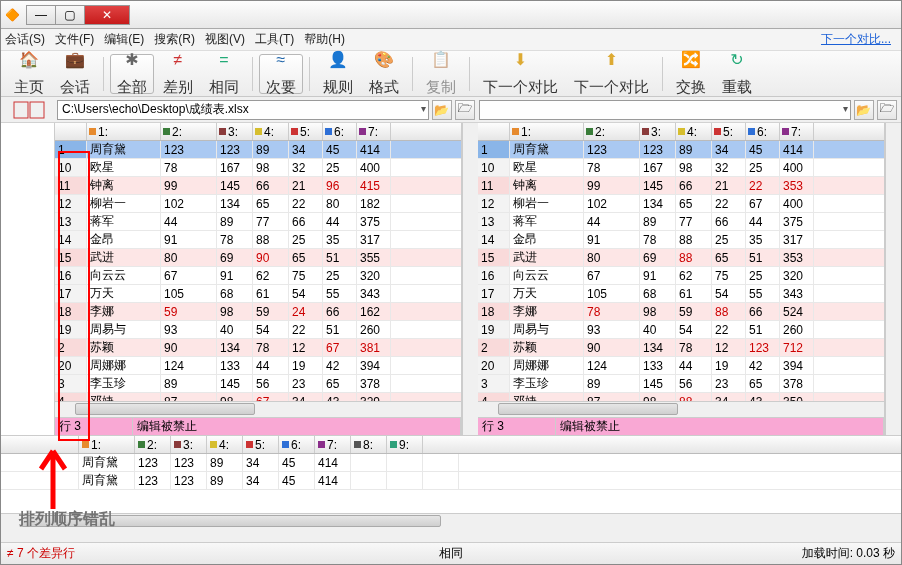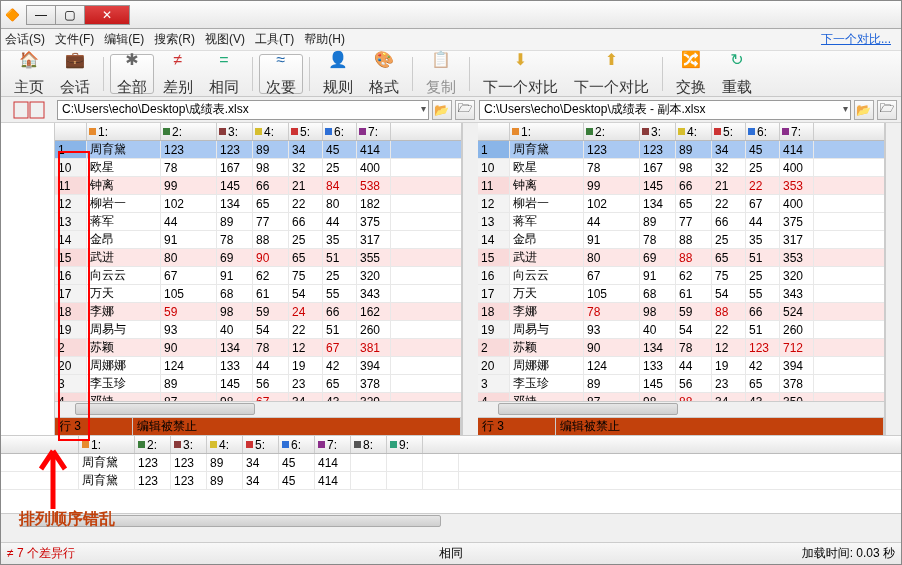--- a/index.html
+++ b/index.html
@@ -31,35 +31,35 @@
 .grid-hdr{height:18px;display:flex;background:linear-gradient(#fdfdfd,#e6e6e6);border-bottom:1px solid #bbb}
 .grid-hdr .hc{border-right:1px solid #ccc;display:flex;align-items:center;padding:0 2px;overflow:hidden;white-space:nowrap}
 .grid-hdr .hc .sq{width:7px;height:7px;margin-right:2px;display:inline-block}
 .grid-body{flex:1;overflow:hidden;background:#fff;position:relative}
 .row{display:flex;height:18px;border-bottom:1px solid #e8e8e8}
 .row .c{border-right:1px solid #e8e8e8;padding:0 3px;display:flex;align-items:center;overflow:hidden;white-space:nowrap}
 .row.sel{background:#aac9f2}
 .row.diff{background:#fde6e6}
 .row .c.red{color:#c00}
 .scrollv{width:16px;background:#f0f0f0;border-left:1px solid #ccc}
-.footbar{height:18px;display:flex;background:#c2410c;border-top:1px solid #ccc}
+.footbar{height:18px;display:flex;background:#f9a8d4;border-top:1px solid #ccc}
 .footbar .fc{border-right:1px solid #ccc;padding:0 4px;display:flex;align-items:center}
 .hscroll{height:16px;background:#f0f0f0;border-top:1px solid #ccc;position:relative}
 .hscroll .thumb{position:absolute;background:linear-gradient(#e6e6e6,#cfcfcf);border:1px solid #aaa;border-radius:2px}
 .bsection{height:94px;display:flex;flex-direction:column;border-top:1px solid #ccc}
 .bhdr{height:18px;display:flex;background:linear-gradient(#fdfdfd,#e6e6e6);border-bottom:1px solid #bbb}
 .bhdr .hc{border-right:1px solid #ccc;padding:0 3px;display:flex;align-items:center}
 .brows{flex:1;background:#fff;overflow:hidden}
 .statusbar{height:22px;background:linear-gradient(#f8f8f8,#e8e8e8);border-top:1px solid #ccc;display:flex;align-items:center;padding:0 6px;position:absolute;bottom:0;left:0;right:0}
 .status-diff{color:#c00}
 .status-ctr{position:absolute;left:50%;transform:translateX(-50%)}
 .status-time{margin-left:auto}
 .redbox{position:absolute;border:2px solid red;pointer-events:none;z-index:50}
 .arrow{position:absolute;z-index:51;pointer-events:none}
-.anntext{position:absolute;color:#c2410c;font-size:16px;font-weight:bold;z-index:51}
+.anntext{position:absolute;color:#737373;font-size:16px;font-weight:bold;z-index:51}
 .w0{width:32px}.w1{width:74px}.w2{width:56px}.w3{width:36px}.w4{width:36px}.w5{width:34px}.w6{width:34px}.w7{width:34px}
 .bw0{width:78px}.bw1{width:56px}.bwn{width:36px}
 .hc .sq.c1{background:#e68a2e}.hc .sq.c2{background:#3a7d3a}.hc .sq.c3{background:#8a3a3a}.hc .sq.c4{background:#d6be2e}.hc .sq.c5{background:#c33}.hc .sq.c6{background:#2e6fd6}.hc .sq.c7{background:#8a2e8a}.hc .sq.c8{background:#555}.hc .sq.c9{background:#2ea07a}
 </style>
 </head>
 <body>
 
 <div class="titlebar">
   <span class="t-icon">🔶</span>
   <div class="winbtns">
@@ -151,21 +151,20 @@
   <div class="pathctl">
     <div class="pathbox">
         <span>C:\Users\echo\Desktop\成绩表.xlsx</span>
         <span class="dd">▾</span>
       </div>
     <div class="smbtn">📂</div>
     <div class="smbtn">🗁</div>
   </div>
   <div class="pathctl">
     <div class="pathbox">
-        <span>C:\Users\echo\Desktop\成绩表 - 副本.xlsx</span>
         <span class="dd">▾</span>
       </div>
     <div class="smbtn">📂</div>
     <div class="smbtn">🗁</div>
   </div>
 </div>
 
 <div class="panes">
   <div style="width:54px;background:#fff;border-right:1px solid #ccc"></div>
   <div class="pane">
@@ -223,22 +222,22 @@
           <div class="c w6">25</div>
           <div class="c w7">400</div>
         </div>
         <div class="row diff">
           <div class="c w0" style="background: rgb(249, 218, 218);">11</div>
           <div class="c w1">钟离</div>
           <div class="c w2">99</div>
           <div class="c w3">145</div>
           <div class="c w4">66</div>
           <div class="c w5">21</div>
-          <div class="c w6 red">84</div>
-          <div class="c w7 red">538</div>
+          <div class="c w6 red">96</div>
+          <div class="c w7 red">415</div>
         </div>
         <div class="row">
           <div class="c w0" style="background: rgb(243, 243, 243);">12</div>
           <div class="c w1">柳岩一</div>
           <div class="c w2">102</div>
           <div class="c w3">134</div>
           <div class="c w4">65</div>
           <div class="c w5">22</div>
           <div class="c w6">80</div>
           <div class="c w7">182</div>

